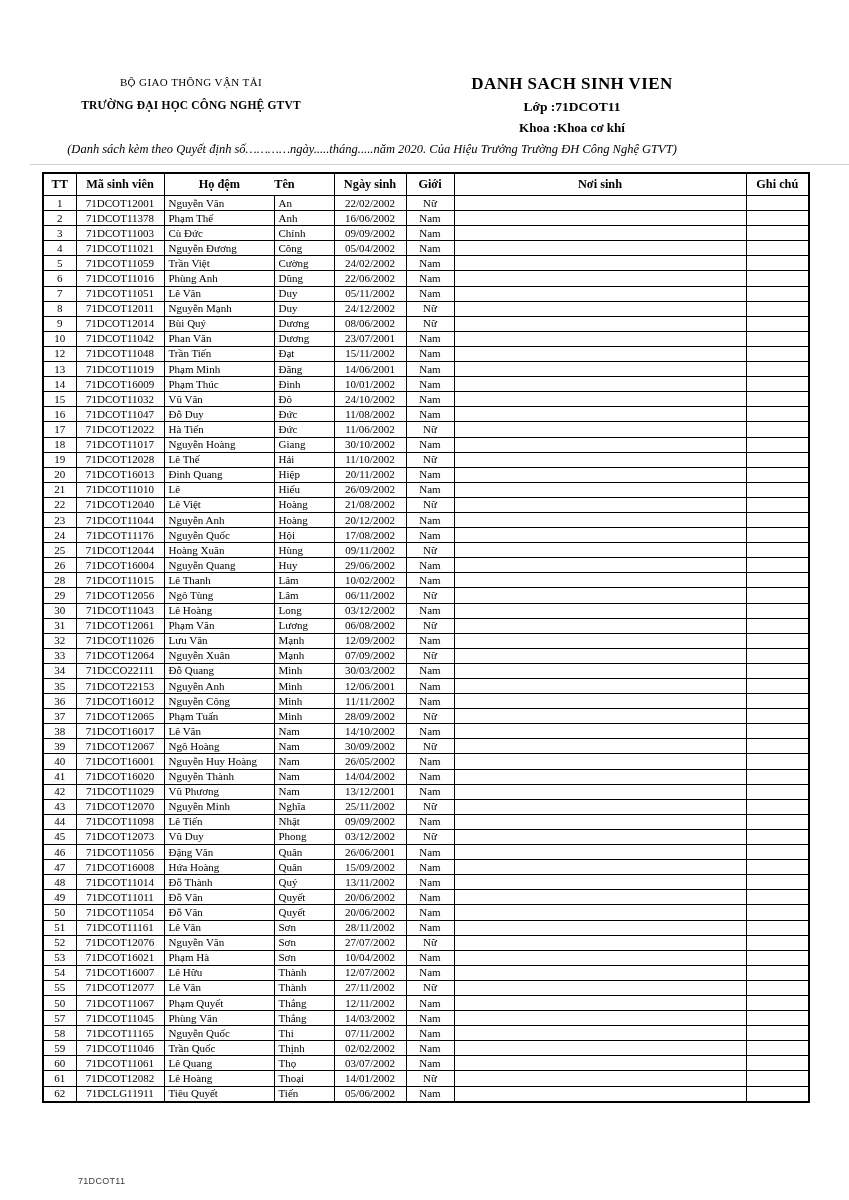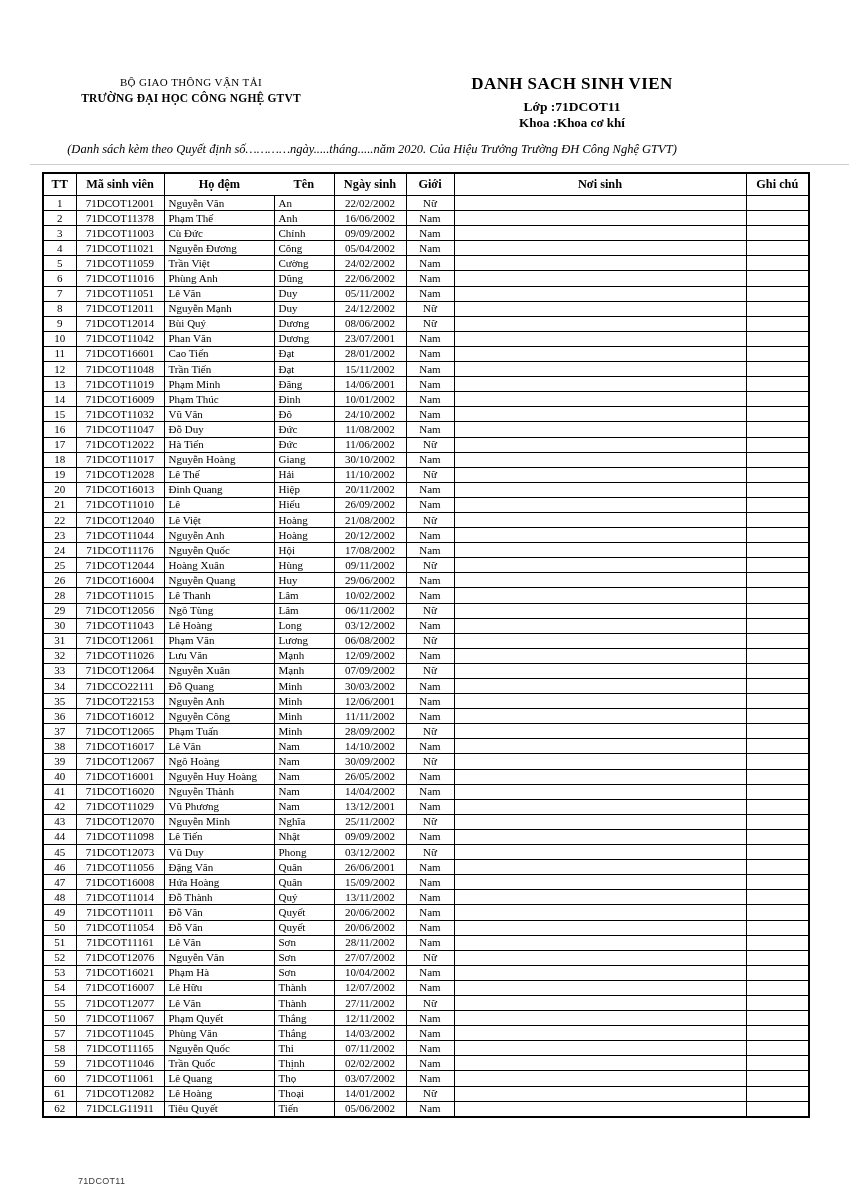--- a/index.html
+++ b/index.html
@@ -5,27 +5,27 @@
   html, body { margin:0; padding:0; }
   body {
     width:849px; height:1200px; background:#ffffff; position:relative;
     font-family:"Liberation Serif", serif; color:#000;
     -webkit-font-smoothing:antialiased;
   }
   .org-block {
     position:absolute; top:76px; left:61px; width:260px; text-align:center;
   }
   .org-line1 { font-size:11px; letter-spacing:0.4px; }
-  .org-line2 { font-size:11.5px; font-weight:bold; margin-top:4px; letter-spacing:0.2px; }
+  .org-line2 { font-size:11.5px; font-weight:bold; margin-top:11px; letter-spacing:0.2px; }
   .title-block {
     position:absolute; top:74px; left:422px; width:300px; text-align:center;
   }
   .doc-title { font-size:17px; font-weight:bold; letter-spacing:0.4px; }
   .class-line { font-size:13.5px; font-weight:bold; margin-top:5px;text-align:center; }
-  .faculty-line { font-size:13px; font-weight:bold; }
+  .faculty-line { font-size:13px; font-weight:bold; margin-top:5px; }
   .decision-note {
     position:absolute; top:142px; left:0; width:744px; text-align:center;
     font-style:italic; font-size:12.5px; white-space:nowrap;
   }
   .faint-line {
     position:absolute; top:164px; left:30px; width:819px; height:0;
     border-top:1px solid #cfcfcf;
   }
   table.student-table {
     position:absolute; top:172px; left:42px; width:766px;
@@ -38,21 +38,21 @@
   .student-table th {
     font-size:12.3px; font-weight:bold; height:21px; text-align:center;
     vertical-align:middle; white-space:nowrap;
   }
   .student-table td {
     font-size:11px; height:14.1px; line-height:1; vertical-align:middle;
     white-space:nowrap;
   }
   .name-head-inner { display:flex; }
   .name-head-inner .hd { width:111px; text-align:center; }
-  .name-head-inner .tn { width:60px; text-align:center; }
+  .name-head-inner .tn { width:60px; text-align:left; }
   td.c0, td.c1, td.c4, td.c5 { text-align:center; }
   td.c2, td.c3 { text-align:left; padding-left:4px; padding-right:2px; }
   .page-footer {
     position:absolute; top:1176px; left:78px;
     font-family:"Liberation Sans", sans-serif; 
     font-size:9px; color:#3a3a3a; letter-spacing:0.3px;
   }
 </style>
 </head>
 <body>
@@ -194,30 +194,20 @@
         <td class="c0">10</td>
         <td class="c1">71DCOT11042</td>
         <td class="c2">Phan Văn</td>
         <td class="c3">Dương</td>
         <td class="c4">23/07/2001</td>
         <td class="c5">Nam</td>
         <td class="c6"></td>
         <td class="c7"></td>
       </tr>
       <tr>
-        <td class="c0">11</td>
-        <td class="c1">71DCOT16601</td>
-        <td class="c2">Cao Tiến</td>
-        <td class="c3">Đạt</td>
-        <td class="c4">28/01/2002</td>
-        <td class="c5">Nam</td>
-        <td class="c6"></td>
-        <td class="c7"></td>
-      </tr>
-      <tr>
         <td class="c0">12</td>
         <td class="c1">71DCOT11048</td>
         <td class="c2">Trần Tiến</td>
         <td class="c3">Đạt</td>
         <td class="c4">15/11/2002</td>
         <td class="c5">Nam</td>
         <td class="c6"></td>
         <td class="c7"></td>
       </tr>
       <tr>

